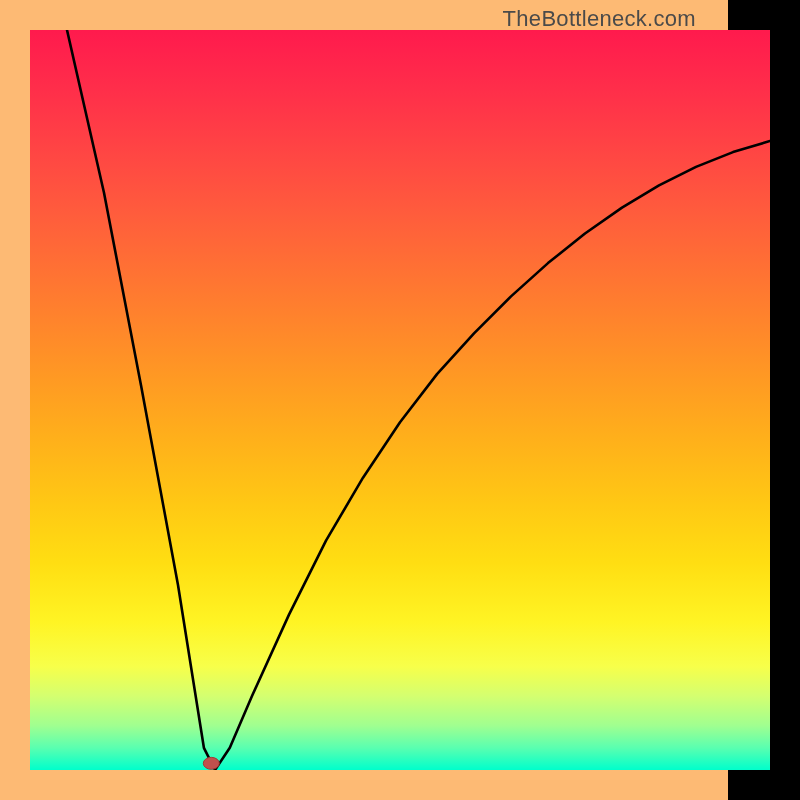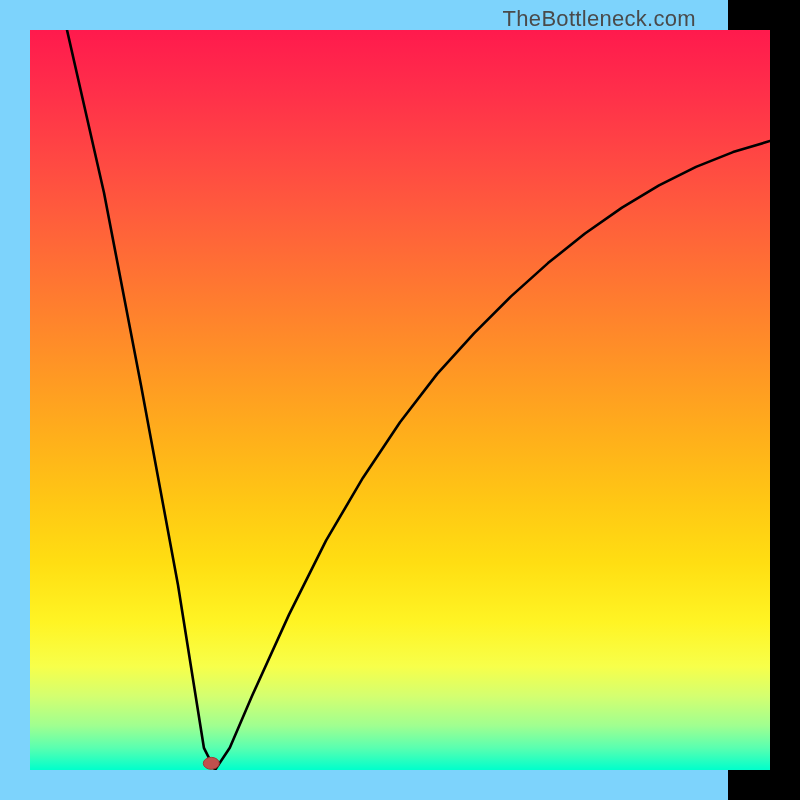--- a/index.html
+++ b/index.html
@@ -10,21 +10,21 @@
     background: #000;
     font-family: Arial, Helvetica, sans-serif;
     overflow: hidden;
   }
   .frame {
     position: absolute;
     left: 0;
     top: 0;
     width: 728px;
     height: 800px;
-    background: #7dd3fc;
+    background: #fdba74;
   }
   .plot-area {
     position: absolute;
     left: 30px;
     top: 30px;
     width: 740px;
     height: 740px;
     overflow: hidden;
   }
   .gradient {

